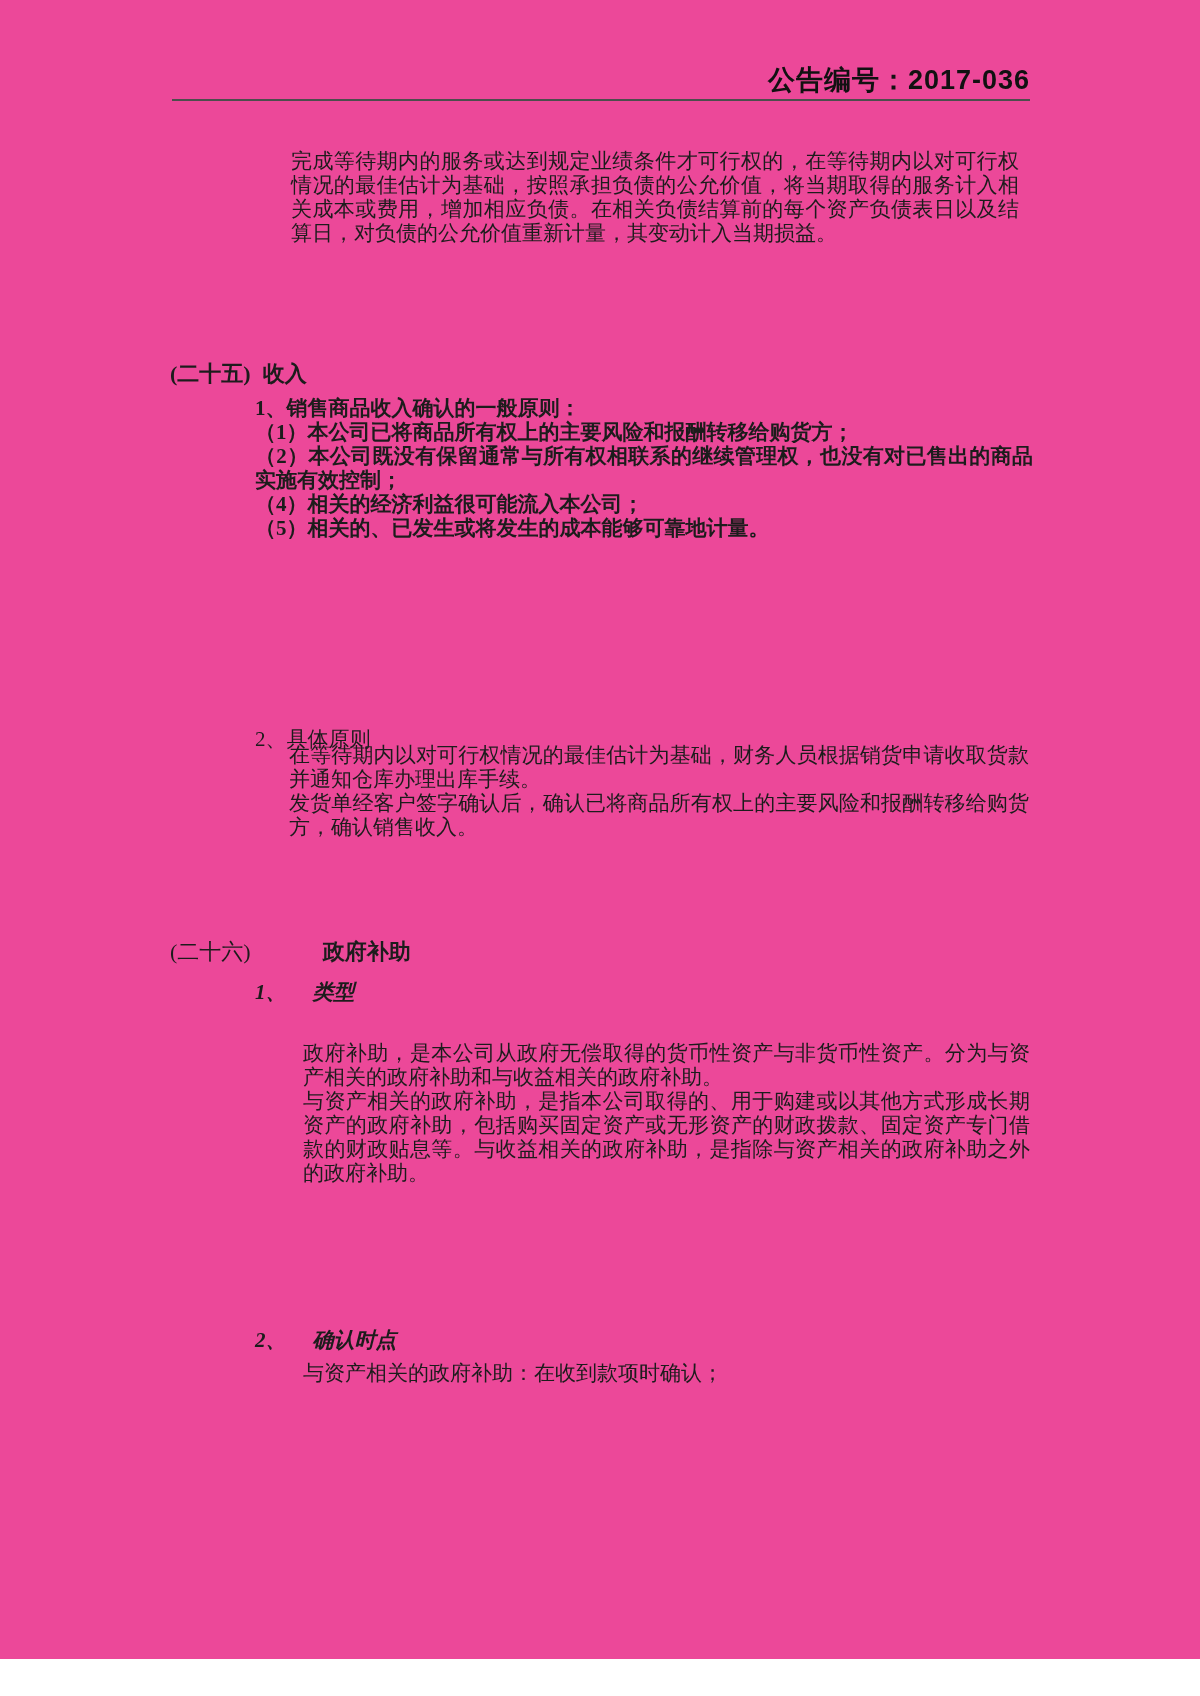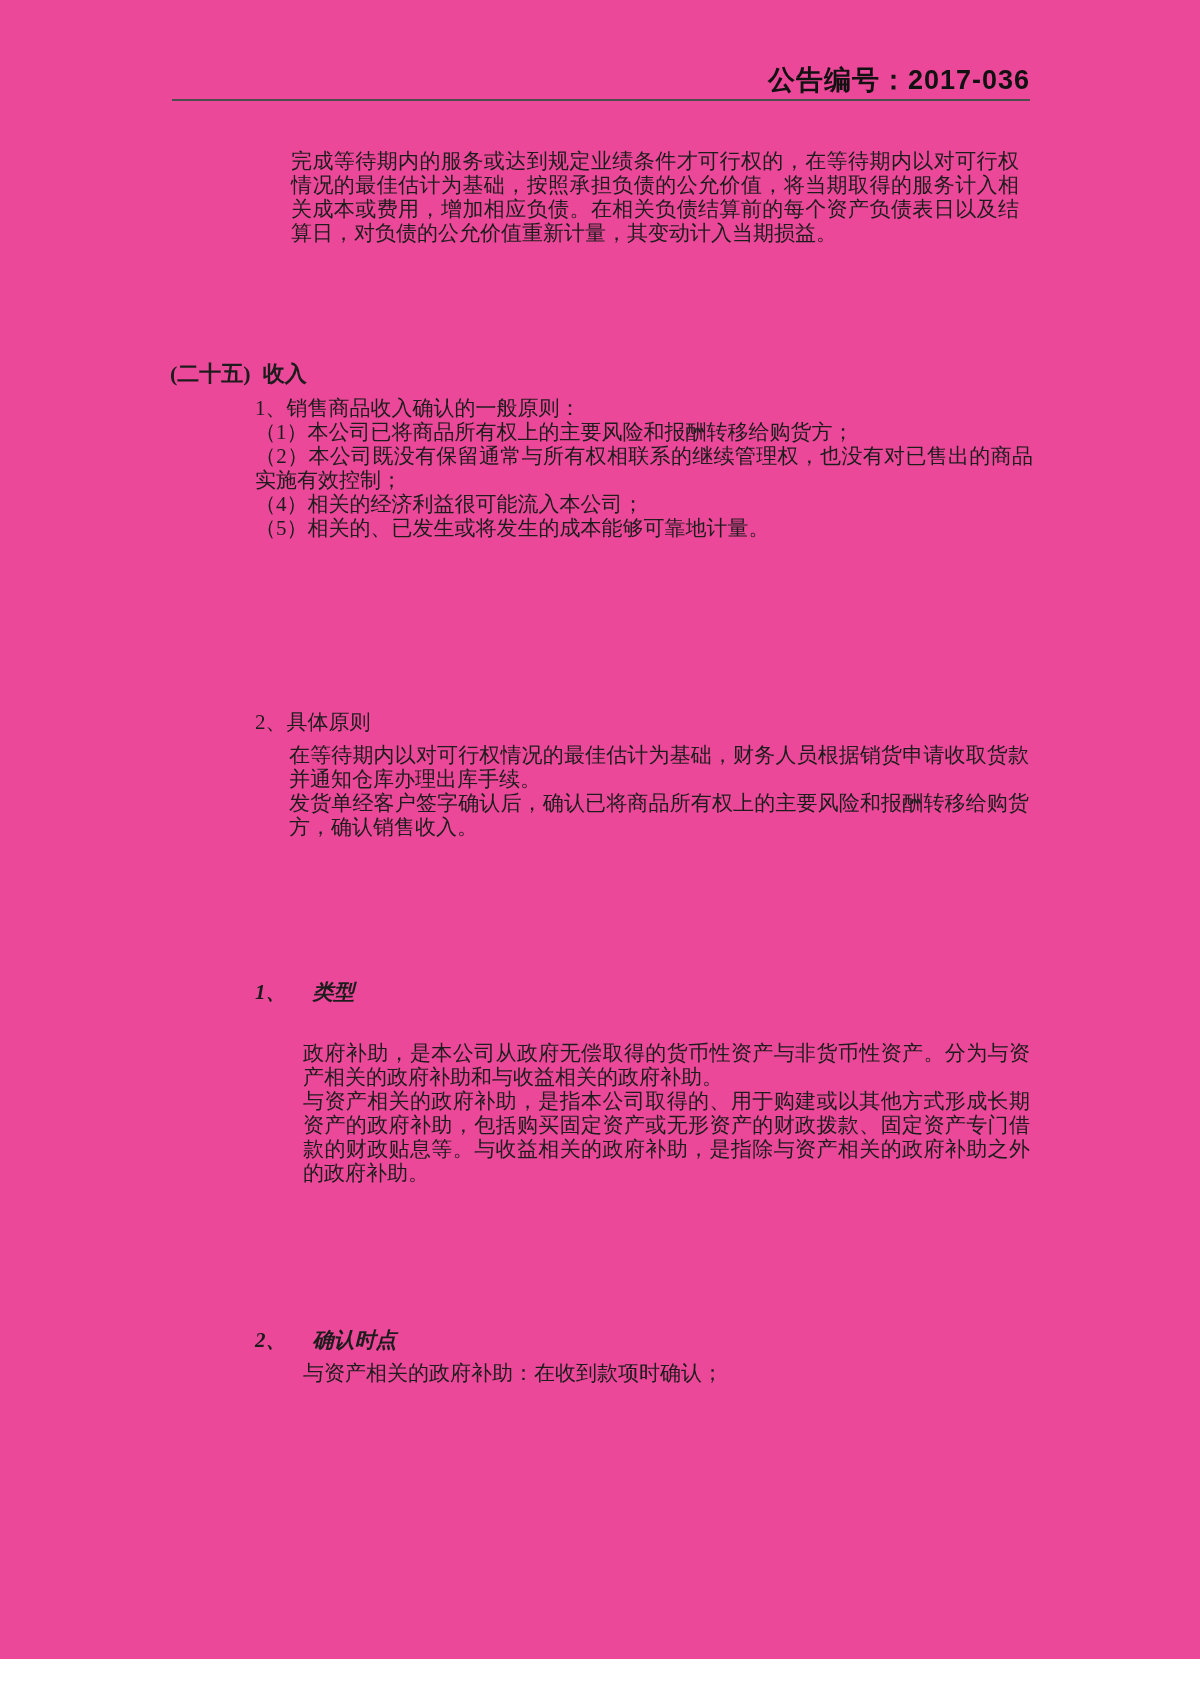--- a/index.html
+++ b/index.html
@@ -45,23 +45,23 @@
   }
   .sec-heading .num-bold { font-weight: bold; }
   .sec-heading .title-bold {
     font-family: "Liberation Sans", "DejaVu Sans", sans-serif;
     font-weight: bold;
   }
   .heading-25    { top: 355px; font-weight: bold; text-align: right; }
   .heading-25 .title-bold { margin-left: 12px; }
   .heading-26    { top: 933px; }
   .heading-26 .title-bold { margin-left: 72px; }
-  .list-block    { position: absolute; left: 255px; top: 396px;  width: 778px; }
+  .list-block    { position: absolute; left: 255px; top: 396px;  width: 778px; font-weight: bold; }
   .sub-plain     { position: absolute; left: 255px; font-size: 21px; line-height: 38px; white-space: nowrap; }
-  .sub2-25       { top: 703px; }
+  .sub2-25       { top: 720px; }
   .para-block-25 { position: absolute; left: 289px; width: 740px; }
   .para-25       { top: 743px; }
   .sub-bold {
     position: absolute;
     left: 255px;
     font-size: 21px;
     line-height: 38px;
     white-space: nowrap;
     font-style: italic;
   }
@@ -100,20 +100,23 @@
     <div>（5）相关的、已发生或将发生的成本能够可靠地计量。</div>
   </div>
 
   <div class="sub-plain sub2-25">2、具体原则</div>
 
   <div class="body-text para-block-25 para-25">
     <div>在等待期内以对可行权情况的最佳估计为基础，财务人员根据销货申请收取货款并通知仓库办理出库手续。</div>
     <div>发货单经客户签字确认后，确认已将商品所有权上的主要风险和报酬转移给购货方，确认销售收入。</div>
   </div>
 
+  <div class="sec-heading heading-26">
+    <span>(二十六)</span><span class="title-bold">政府补助</span>
+  </div>
 
   <div class="sub-bold sub1-26">
     <span class="sub-num">1、</span><span class="sub-title">类型</span>
   </div>
 
   <div class="body-text para-block-26 para-26-type">
     <div>政府补助，是本公司从政府无偿取得的货币性资产与非货币性资产。分为与资产相关的政府补助和与收益相关的政府补助。</div>
     <div>与资产相关的政府补助，是指本公司取得的、用于购建或以其他方式形成长期资产的政府补助，包括购买固定资产或无形资产的财政拨款、固定资产专门借款的财政贴息等。与收益相关的政府补助，是指除与资产相关的政府补助之外的政府补助。</div>
   </div>
 

